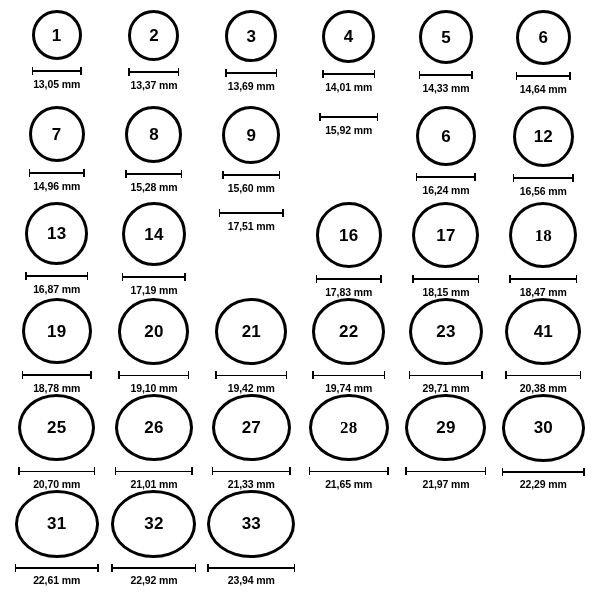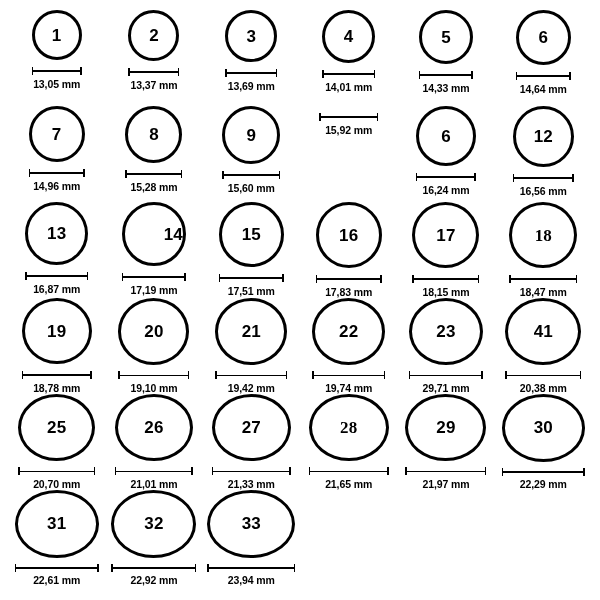--- a/index.html
+++ b/index.html
@@ -198,32 +198,29 @@
       <div class="cell">
         <div class="ring" style="width: 63px; height: 63px;">
           <span class="ring-size">13</span>
         </div>
         <div class="measure">
           <div class="bar" style="width: 63px;"></div>
         </div>
         <div class="mm-label">16,87 mm</div>
       </div>
       <div class="cell">
-        <div class="ring" style="width: 64px; height: 64px; justify-content: flex-end;">
+        <div class="ring" style="width: 64px; height: 64px;">
           <span class="ring-size">14</span>
         </div>
         <div class="measure">
           <div class="bar" style="width: 64px;"></div>
         </div>
         <div class="mm-label">17,19 mm</div>
       </div>
       <div class="cell">
-        <div class="ring" style="width: 65px; height: 65px;">
-          <span class="ring-size">15</span>
-        </div>
         <div class="measure">
           <div class="bar" style="width: 65px;"></div>
         </div>
         <div class="mm-label">17,51 mm</div>
       </div>
       <div class="cell">
         <div class="ring" style="width: 66px; height: 66px;">
           <span class="ring-size">16</span>
         </div>
         <div class="measure">

